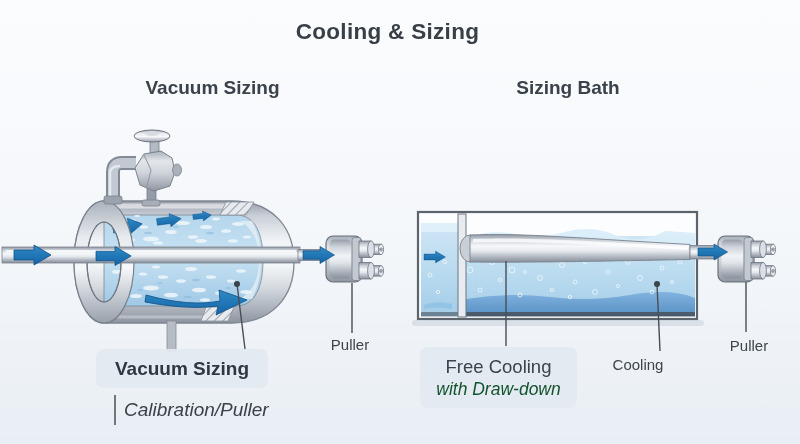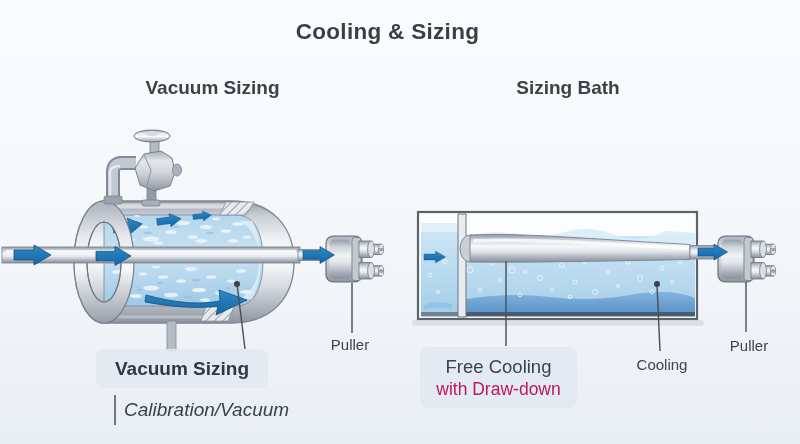--- a/index.html
+++ b/index.html
@@ -28,21 +28,21 @@
   .callout-box{
     background:rgba(226,233,241,.92);
     border-radius:8px;
     display:flex;flex-direction:column;align-items:center;justify-content:center;
     text-align:center;
   }
   .box-vacuum{left:96px;top:349px;width:172px;height:39px;}
   .box-vacuum .l1{font-size:19px;font-weight:bold;color:#2e3742;}
   .box-free{left:420px;top:347px;width:157px;height:61px;}
   .box-free .l1{font-size:18.5px;color:#3b424b;}
-  .box-free .l2{font-size:17.5px;color:#be185d;margin-top:1px;}
+  .box-free .l2{font-size:17.5px;font-style:italic;color:#14532d;margin-top:1px;}
   .caption-italic{
     left:114px;top:395px;height:30px;line-height:30px;
     border-left:2px solid #70777f;padding-left:8px;
     font-size:19px;font-style:italic;color:#3a414a;
   }
   svg{display:block;}
 </style>
 </head>
 <body>
 
@@ -313,24 +313,24 @@
 
   <div class="abs heading left">Vacuum Sizing</div>
   <div class="abs heading right">Sizing Bath</div>
 
   <div class="abs plain-label" style="left:300px;top:336px;width:100px">Puller</div>
 
   <div class="abs callout-box box-vacuum">
     <div class="l1">Vacuum Sizing</div>
   </div>
 
-  <div class="abs caption-italic">Calibration/Vacuum</div>
+  <div class="abs caption-italic">Calibration/Puller</div>
 
   <div class="abs callout-box box-free">
     <div class="l1">Free Cooling</div>
     <div class="l2">with Draw-down</div>
   </div>
 
-  <div class="abs plain-label" style="left:612px;top:356px;width:100px">Cooling</div>
+  <div class="abs plain-label" style="left:588px;top:356px;width:100px">Cooling</div>
 
   <div class="abs plain-label" style="left:699px;top:337px;width:100px">Puller</div>
 
 </div>
 
 </body></html>

